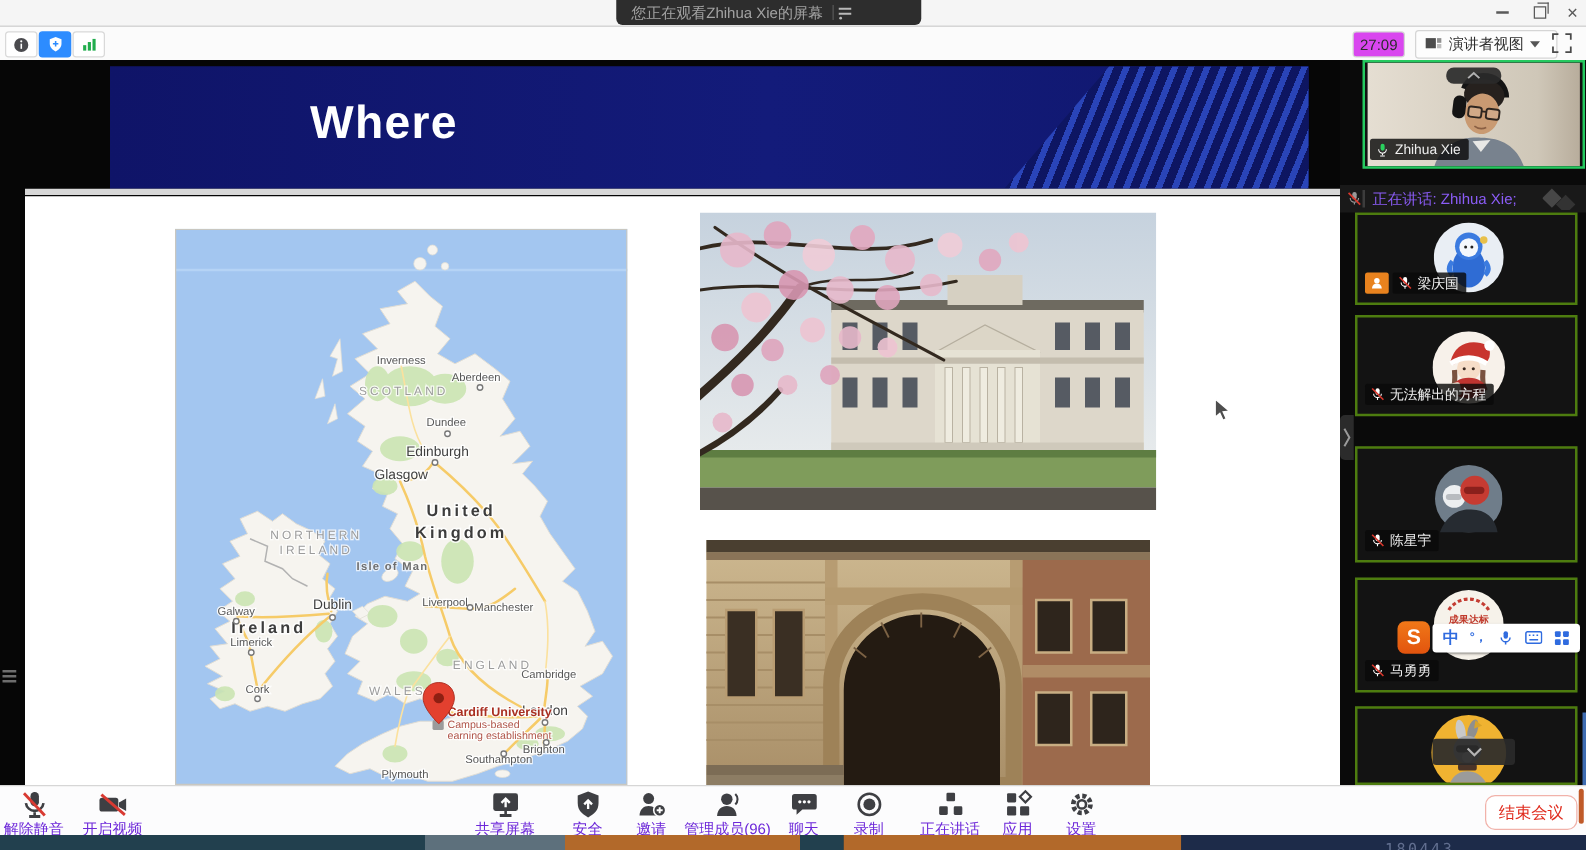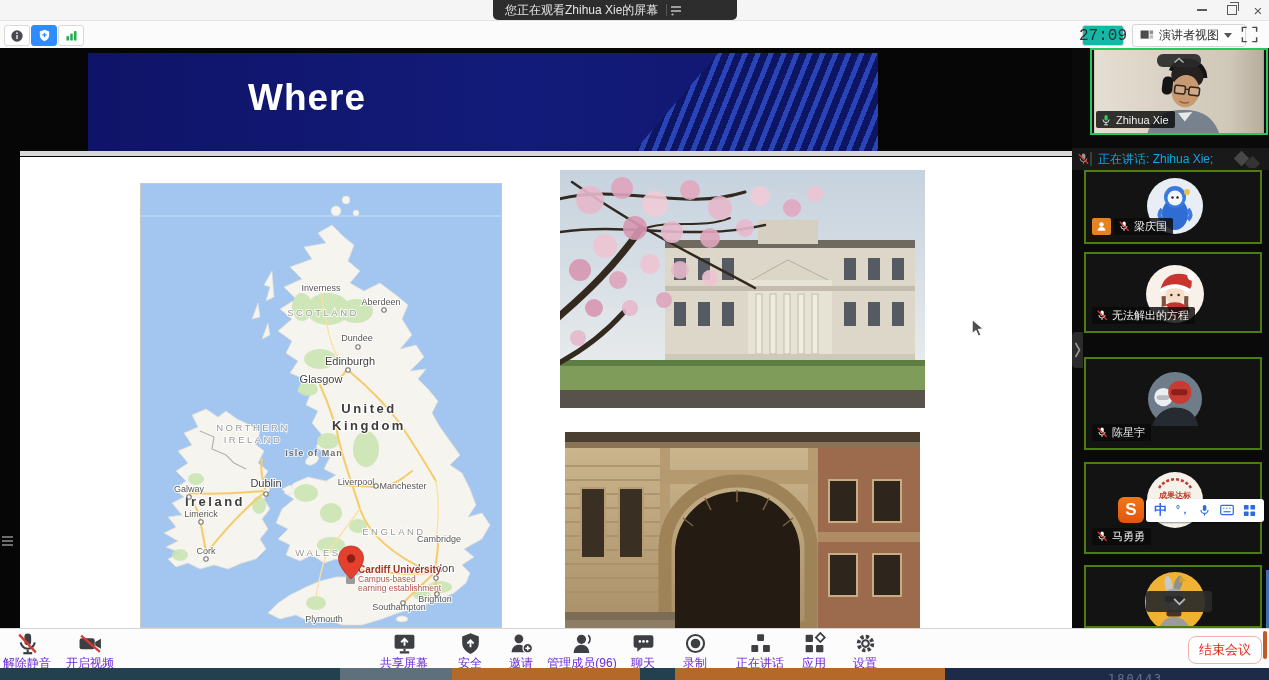--- a/index.html
+++ b/index.html
@@ -2,40 +2,40 @@
 <html><head>
 <meta charset="utf-8">
 <style>
   html,body{margin:0;padding:0;background:#222;}
   #root{position:relative;width:1269px;height:680px;overflow:hidden;background:#000;
         font-family:"Liberation Sans",sans-serif;-webkit-font-smoothing:antialiased;}
   .abs{position:absolute;}
   
   #titlebar{left:0;top:0;width:1269px;height:20px;background:#f5f5f5;border-bottom:1px solid #e4e4e4;}
   #title-badge{left:493px;top:0;width:244px;height:20px;background:#2d2d2d;border-radius:0 0 5px 5px;
-      display:flex;align-items:center;color:#e5e5e5;font-size:12px;}
+      display:flex;align-items:center;color:#a3a3a3;font-size:12px;}
   #title-badge .txt{padding:0 8px 0 12px;white-space:nowrap;}
   #title-badge .sep{width:1px;height:12px;background:#575757;}
   .wctl{top:2px;width:22px;height:16px;display:flex;align-items:center;justify-content:center;color:#5a5a5a;}
   .minbar{width:10px;height:2px;background:#5a5a5a;}
   .restore{width:8px;height:8px;border:1.4px solid #5a5a5a;position:relative;background:#f5f5f5;}
   .restore:before{content:"";position:absolute;left:2px;top:-4px;width:8px;height:8px;border:1.4px solid #5a5a5a;border-bottom:none;border-left:none;}
   
   #topbar{left:0;top:21px;width:1269px;height:27px;background:#fbfbfb;border-bottom:1px solid #dedede;}
   .tb-btn{top:4px;height:19px;border:1px solid #d9d9d9;border-radius:3px;background:#fff;
       display:flex;align-items:center;justify-content:center;}
-  #timer{left:1082px;top:4px;width:40px;height:19px;border:1px solid #d5d5d5;border-radius:3px;background:#14b8a6;
-      font-size:16px;color:#2d2d2d;display:flex;align-items:center;justify-content:center;font-family:Liberation Mono, monospace;}
+  #timer{left:1082px;top:4px;width:40px;height:19px;border:1px solid #d5d5d5;border-radius:3px;background:#d946ef;
+      font-size:12px;color:#2d2d2d;display:flex;align-items:center;justify-content:center;}
   #viewbtn{left:1132px;top:3px;width:100px;height:21px;border:1px solid #d5d5d5;border-radius:3px;background:#fdfdfd;
       display:flex;align-items:center;gap:5px;padding:0 6px;font-size:12px;color:#2d2d2d;}
   .caret-down{width:0;height:0;border-left:4px solid transparent;border-right:4px solid transparent;border-top:5px solid #555;}
   
   #share{left:0;top:48px;width:1072px;height:580px;background:#060606;}
   #slide-white{left:20px;top:109px;width:1052px;height:471px;background:#fff;}
-  #banner{left:88px;top:5px;width:790px;height:98px;background:linear-gradient(90deg,#0f1468 0%,#131b7a 55%,#10176e 100%);overflow:hidden;}
+  #banner{left:88px;top:5px;width:959px;height:98px;background:linear-gradient(90deg,#0f1468 0%,#131b7a 55%,#10176e 100%);overflow:hidden;}
   #banner-stripes{right:0;top:0;width:420px;height:98px;
       background:repeating-linear-gradient(112deg,#2c49c0 0 5px,#0d1560 5px 12px);
       clip-path:polygon(42% 100%,62% 0,100% 0,100% 100%);opacity:.9;}
   #banner-title{left:160px;top:24px;color:#fff;font-size:37px;font-weight:bold;letter-spacing:1px;}
   #gray-line{left:0px;top:103px;width:1052px;height:5px;background:#d8d8d8;}
   #left-grip{left:2px;top:488px;width:11px;height:12px;display:flex;flex-direction:column;gap:2px;}
   #left-grip i{display:block;height:2px;background:#6d6d6d;}
   
   .ml-country{font-family:"Liberation Sans",sans-serif;font-size:13px;font-weight:bold;fill:#3d3d3d;
       letter-spacing:2.5px;text-anchor:middle;paint-order:stroke;stroke:rgba(255,255,255,.85);stroke-width:2.5px;}
@@ -55,21 +55,21 @@
   
   #sidebar{left:1072px;top:48px;width:197px;height:580px;background:#0a0a0a;}
   .ptile{position:absolute;left:12px;width:178px;background:#131313;border:2px solid #4d7c0f;box-sizing:border-box;overflow:hidden;}
   .ptag{position:absolute;left:6px;bottom:7px;height:17px;background:rgba(10,10,10,.82);border-radius:2px;
       display:flex;align-items:center;gap:4px;padding:0 6px 0 4px;color:#eee;font-size:11px;white-space:nowrap;}
   .rolebadge{position:absolute;left:6px;bottom:7px;width:19px;height:17px;background:#e8821e;border-radius:2px;
       display:flex;align-items:center;justify-content:center;}
   .pill{position:absolute;background:rgba(42,42,42,.92);border-radius:6px;display:flex;align-items:center;justify-content:center;}
   #speakbar{left:0;top:100px;width:197px;height:22px;background:#191919;display:flex;align-items:center;}
   #speakbar .vline{width:2px;height:14px;background:#3c3c3c;margin:0 6px 0 0;}
-  #speakbar .txt{color:#0ea5e9;font-size:12px;white-space:nowrap;}
+  #speakbar .txt{color:#8b5cf6;font-size:12px;white-space:nowrap;}
   .diam{position:absolute;width:11px;height:11px;transform:rotate(45deg);}
   
   #toolbar{left:0;top:628px;width:1269px;height:40px;background:#fcfcfd;border-top:1px solid #d6d6d6;box-sizing:border-box;}
   .titem{position:absolute;top:2px;width:80px;display:flex;flex-direction:column;align-items:center;gap:0px;}
   .titem .lbl{font-size:12px;color:#6d28d9;white-space:nowrap;margin-top:-1px;}
   #endbtn{left:1188px;top:7px;width:72px;height:26px;background:#fff;border:1.5px solid #f1b2aa;border-radius:8px;
       color:#e02b1d;font-size:13px;display:flex;align-items:center;justify-content:center;}
   
   #bstrip{left:0;top:668px;width:1269px;height:12px;background:#22303d;overflow:hidden;}
   .bseg{position:absolute;top:0;height:12px;}

